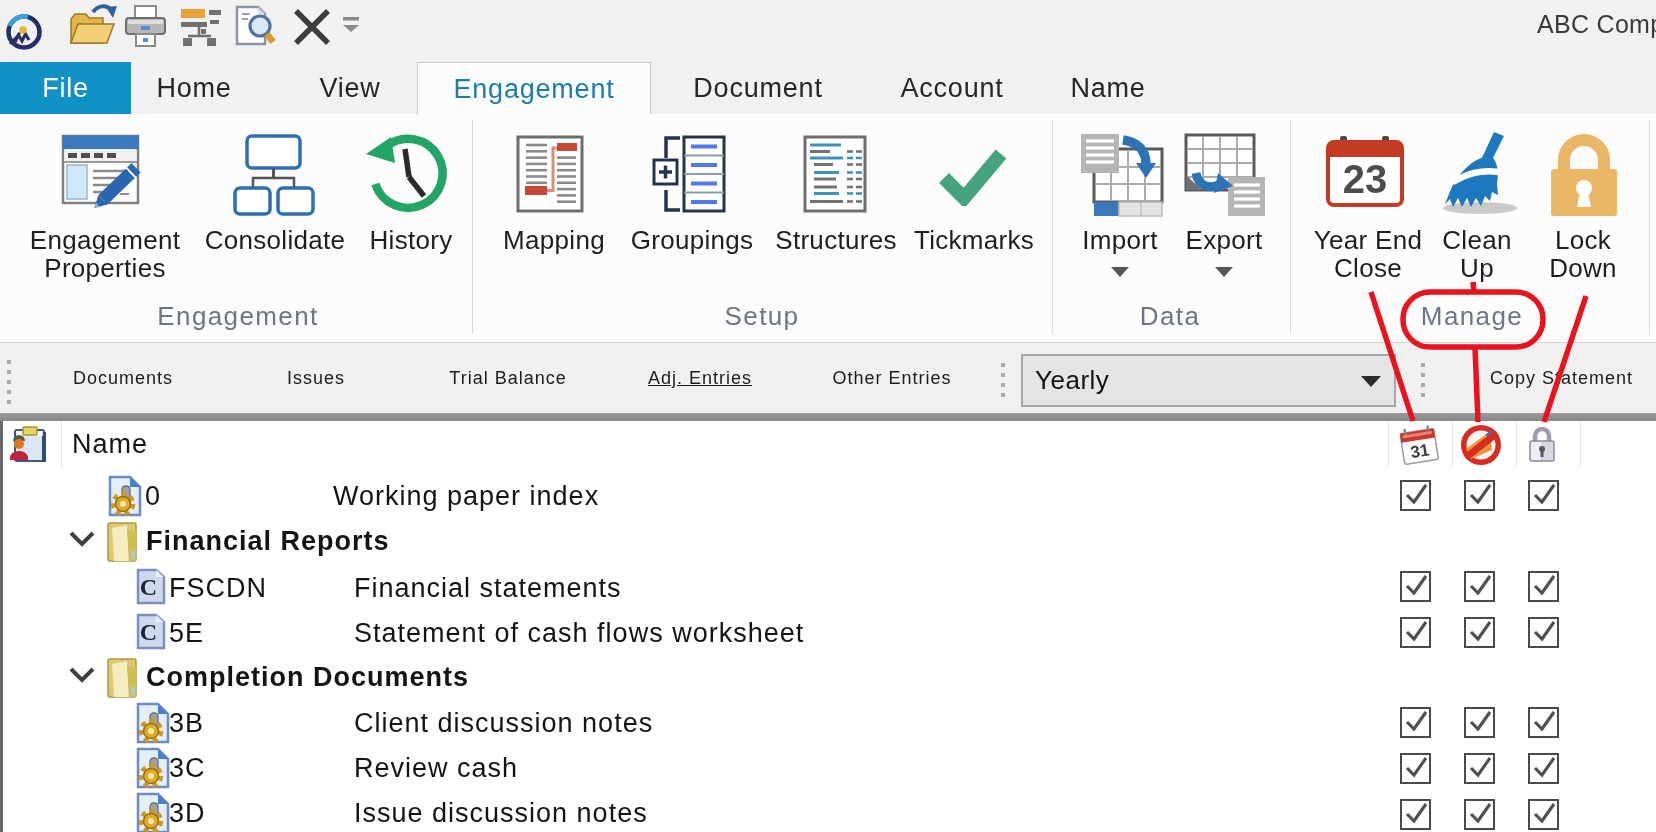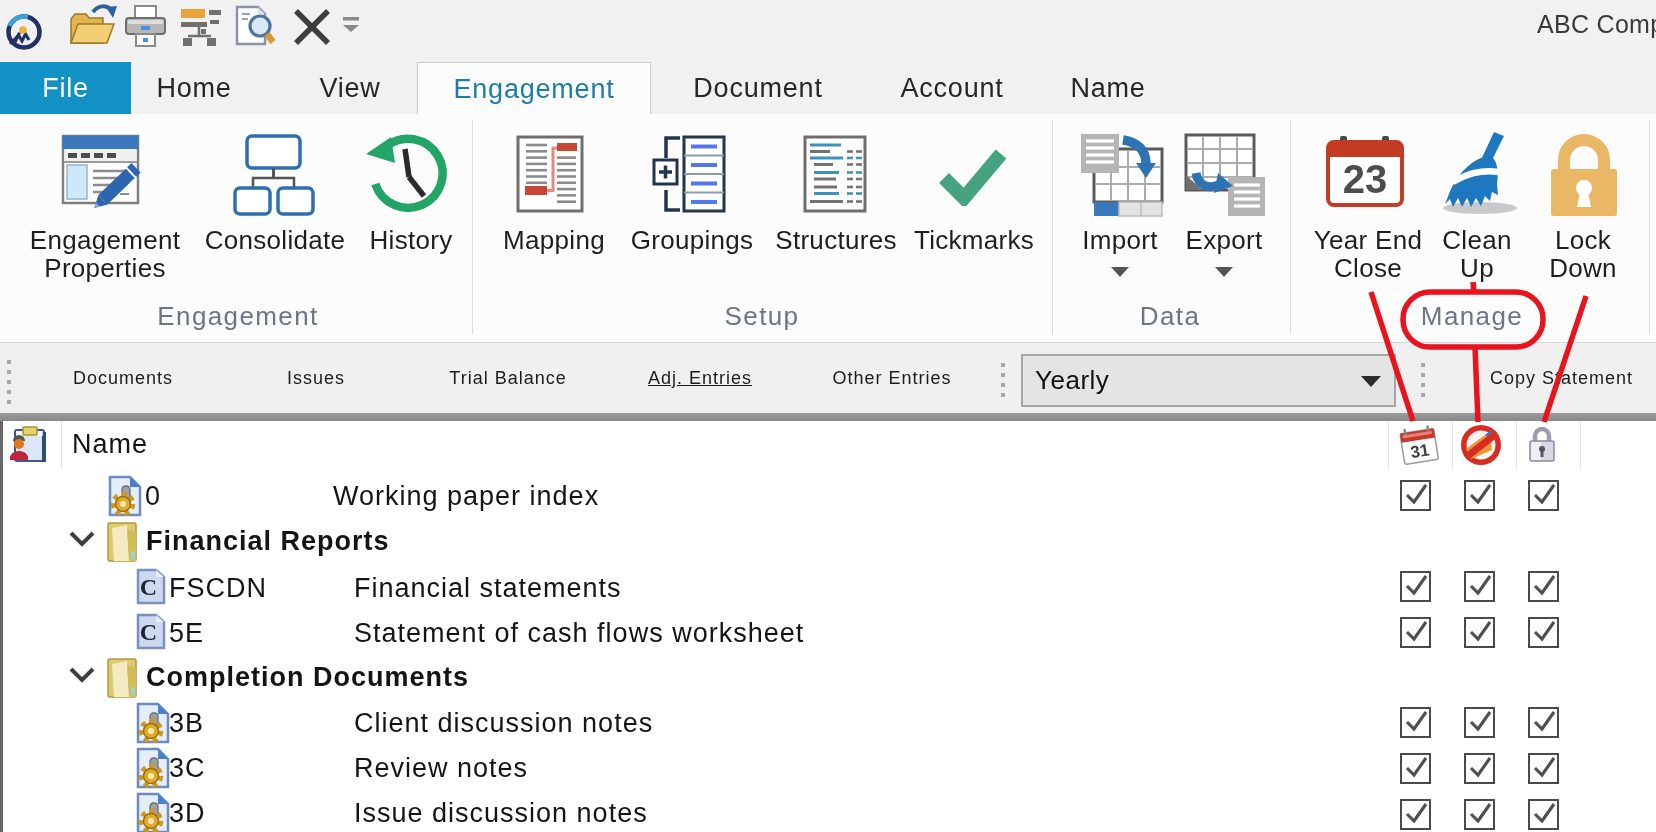--- a/index.html
+++ b/index.html
@@ -486,21 +486,21 @@
           </svg></div>
       <div class="cb" style="left:1525px; top:7px;"><svg width="26" height="26" viewBox="0 0 26 26">
             <use href="#chk"></use>
           </svg></div>
     </div>
     <div class="trow" style="top:324px;">
       <svg class="abs" style="left:133px; top:2px;" width="34" height="42" viewBox="0 0 34 42">
           <use href="#geardoc"></use>
         </svg>
       <span class="code" style="left:166px;">3C</span>
-      <span class="desc" style="left:351px;">Review notes</span>
+      <span class="desc" style="left:351px;">Review cash</span>
       <div class="cb" style="left:1397px; top:8px;"><svg width="26" height="26" viewBox="0 0 26 26">
             <use href="#chk"></use>
           </svg></div>
       <div class="cb" style="left:1461px; top:8px;"><svg width="26" height="26" viewBox="0 0 26 26">
             <use href="#chk"></use>
           </svg></div>
       <div class="cb" style="left:1525px; top:8px;"><svg width="26" height="26" viewBox="0 0 26 26">
             <use href="#chk"></use>
           </svg></div>
     </div>

